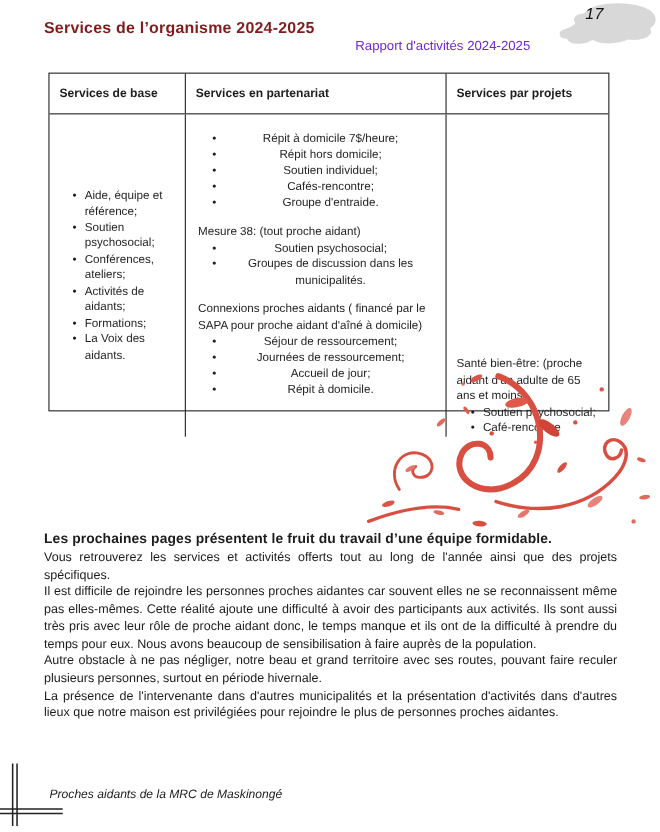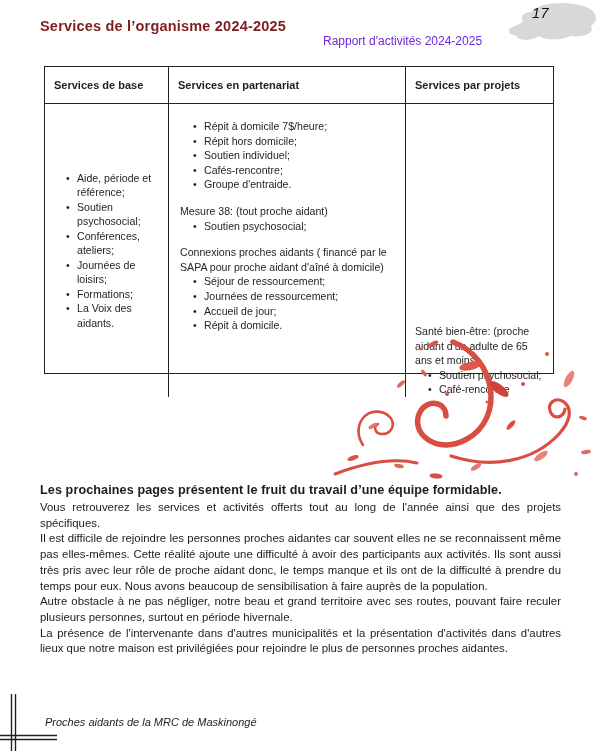--- a/index.html
+++ b/index.html
@@ -38,21 +38,21 @@
   }
   .th + .th, .td + .td { border-left: 1.6px solid #222; }
   .tbody { height: 293px; }
   .td { overflow: hidden; line-height: 14.5px; }
   .svc-table ul { list-style: none; }
   .svc-table li { position: relative; padding-left: 13px; }
   .svc-table li::before { content: "\2022"; position: absolute; left: 2px; top: 0; }
   .cell-base { display: flex; align-items: center; padding-left: 19px; padding-right: 4px; }
   .cell-projets { padding: 15px 8px 0 11px; line-height: 14.6px; }
   .cell-projets .section { margin-bottom: 12px; }
-  .cell-projets ul { margin-left: 11px; }
+  .cell-projets ul { margin-left: 11px; text-align: center; }
   .cell-partenariat { display: flex; align-items: flex-end; padding: 0 8px 0 9px; line-height: 14.6px; }
   .cell-partenariat ul { margin-left: 11px; }
   
   .flourish { position: absolute; left: 333px; top: 332px; width: 262px; height: 152px; pointer-events: none; }
   .corner-deco { position: absolute; left: 0; top: 690px; width: 70px; height: 66px; }
   
   .body-text { position: absolute; left: 40px; top: 483px; width: 521px; }
   .lead { font-size: 12.6px; font-weight: 700; letter-spacing: .1px; margin-bottom: 3px; }
   .body-text p.para { font-size: 11.4px; line-height: 15.7px; text-align: justify; }
   .footer-text { position: absolute; left: 45px; top: 716px; font-size: 11px; font-style: italic; }
@@ -76,42 +76,43 @@
 
   <div class="svc-table">
     <div class="thead">
       <div class="th">Services de base</div>
       <div class="th">Services en partenariat</div>
       <div class="th">Services par projets</div>
     </div>
     <div class="tbody">
       <div class="td cell-base">
         <ul>
-            <li>Aide, période et référence;</li>
+            <li>Aide, équipe et référence;</li>
             <li>Soutien psychosocial;</li>
             <li>Conférences, ateliers;</li>
-            <li>Journées de loisirs;</li>
+            <li>Activités de aidants;</li>
             <li>Formations;</li>
             <li>La Voix des aidants.</li>
           </ul>
       </div>
       <div class="td cell-projets">
         <div class="section">
           <ul>
               <li>Répit à domicile 7$/heure;</li>
               <li>Répit hors domicile;</li>
               <li>Soutien individuel;</li>
               <li>Cafés-rencontre;</li>
               <li>Groupe d'entraide.</li>
             </ul>
         </div>
         <div class="section">
           <div class="sec-title">Mesure 38: (tout proche aidant)</div>
           <ul>
               <li>Soutien psychosocial;</li>
+              <li>Groupes de discussion dans les municipalités.</li>
             </ul>
         </div>
         <div class="section">
           <div class="sec-title">Connexions proches aidants ( financé par le SAPA pour proche aidant d'aîné à domicile)</div>
           <ul>
               <li>Séjour de ressourcement;</li>
               <li>Journées de ressourcement;</li>
               <li>Accueil de jour;</li>
               <li>Répit à domicile.</li>
             </ul>

